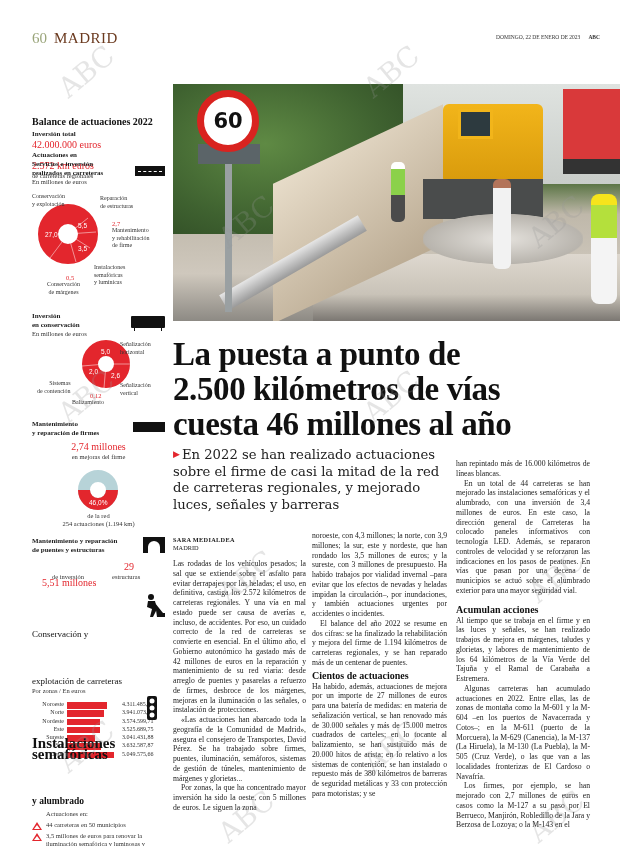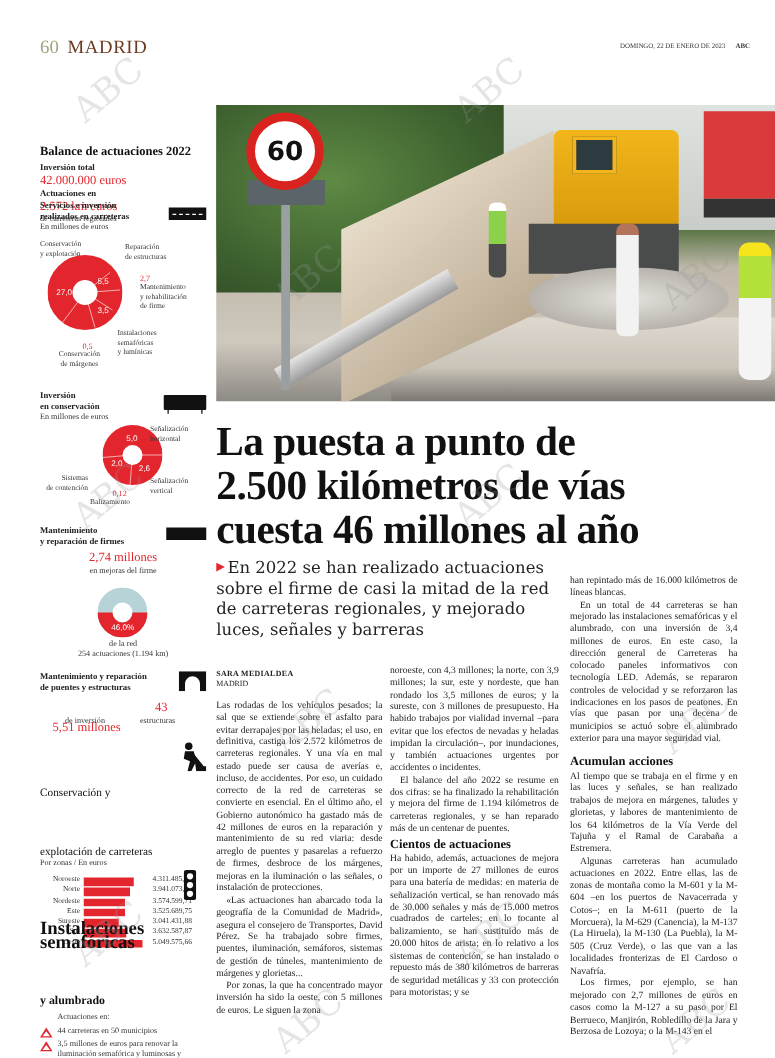--- a/index.html
+++ b/index.html
@@ -157,21 +157,21 @@
 
   <div class="sb-block" style="top:457px;">
     <div class="sb-label">Mantenimiento y reparación</div>
     <div class="sb-label">de puentes y estructuras</div>
     <svg class="sb-icon-box" style="top:0;" width="22" height="16" viewBox="0 0 22 16">
       <path d="M0 0 H22 V16 H17 V10 A6 6 0 0 0 5 10 V16 H0 Z" fill="#111"></path>
     </svg>
     <div style="position:relative; height:30px; margin-top:6px;">
       <div class="sb-red" style="position:absolute; left:10px; top:16px;">5,51 millones</div>
       <div class="sb-small" style="position:absolute; left:20px; top:12px;">de inversión</div>
-      <div class="sb-red" style="position:absolute; left:92px; top:0;">43</div>
+      <div class="sb-red" style="position:absolute; left:92px; top:0;">29</div>
       <div class="sb-small" style="position:absolute; left:80px; top:12px;">estructuras</div>
     </div>
   </div>
 
   <div class="sb-block" style="top:513px;">
     <div class="sb-title" style="font-weight:normal; font-size:9px; margin-bottom:0; line-height:11px;">Conservación y</div>
     <div class="sb-title" style="font-weight:normal; font-size:9px; margin-bottom:0; line-height:11px;">explotación de carreteras</div>
     <div class="sb-small">Por zonas / En euros</div>
     <svg class="sb-icon-box" style="top:0;" width="22" height="24" viewBox="0 0 22 24">
       <circle cx="8" cy="4" r="3" fill="#111"></circle>

